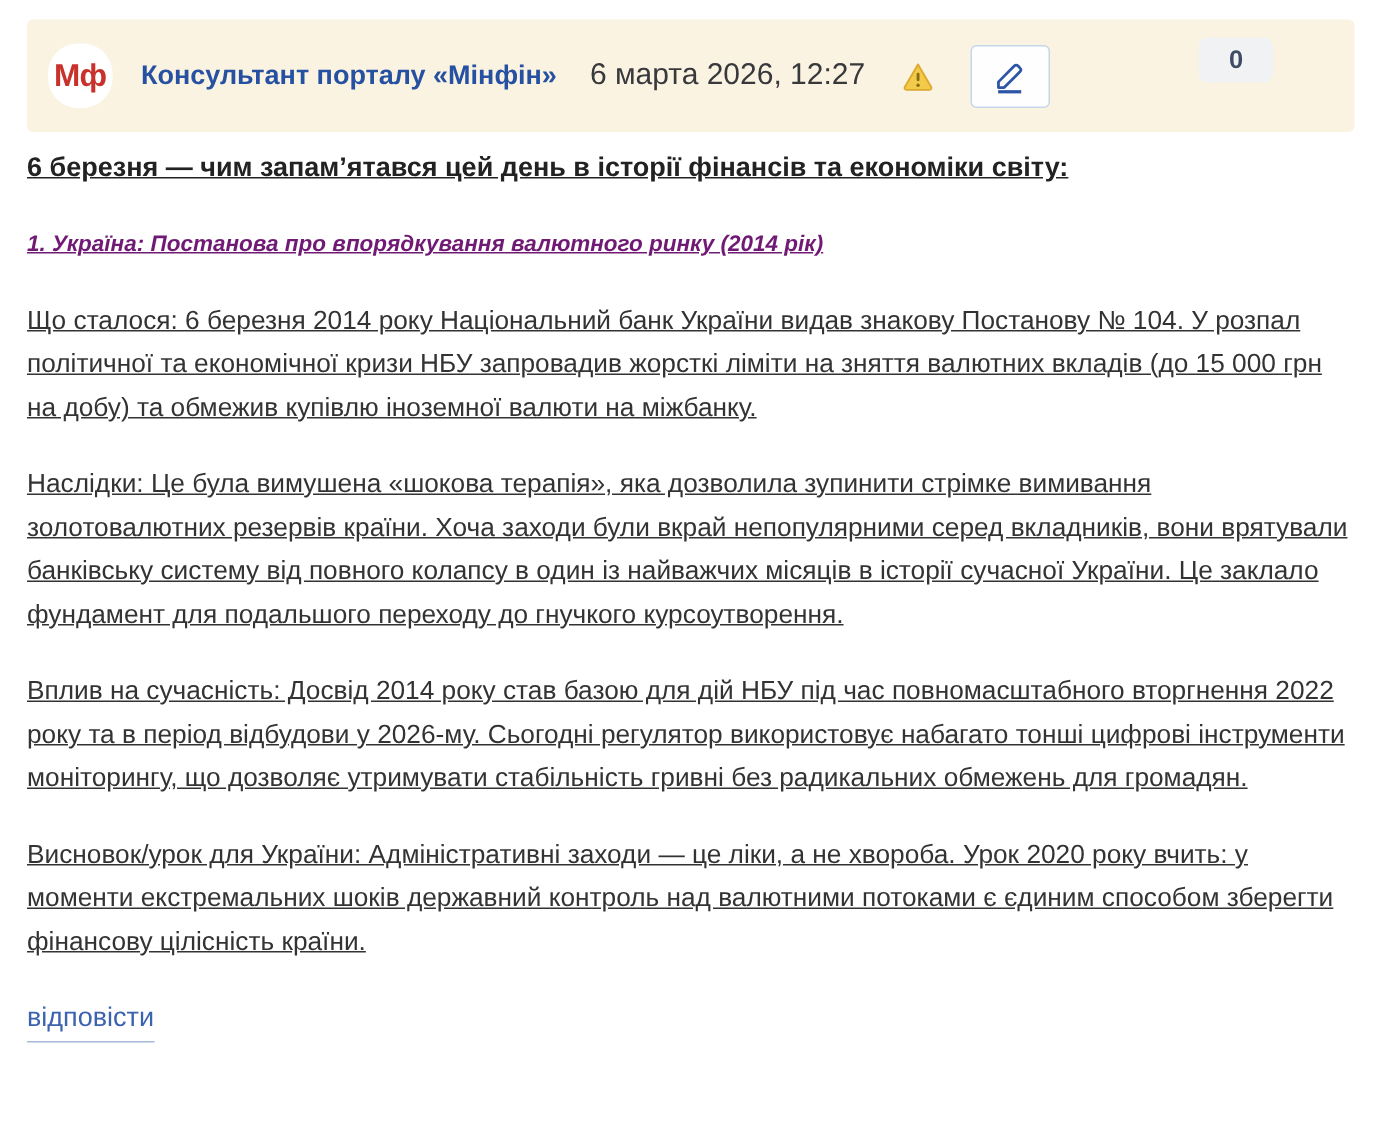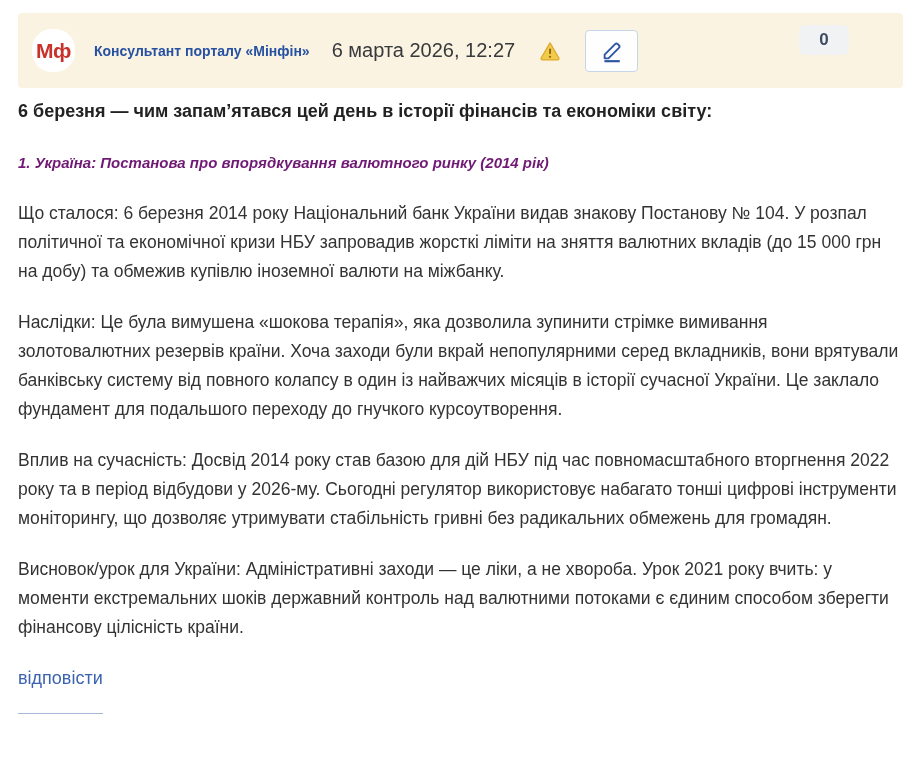--- a/index.html
+++ b/index.html
@@ -26,21 +26,21 @@
     border-radius: 20px;
     display: flex; align-items: center; justify-content: center;
     font-weight: bold; font-size: 21px; color: #C8322B;
     letter-spacing: -0.5px;
     flex: 0 0 auto;
     cursor: pointer;
   }
   .author {
     margin-left: 19px;
     font-weight: bold;
-    font-size: 14px;
+    font-size: 18px;
     color: #2651A3;
     text-decoration: none;
     white-space: nowrap;
     cursor: pointer;
   }
   .date {
     margin-left: 22px;
     font-size: 20px;
     color: #38393D;
     white-space: nowrap;
@@ -76,21 +76,21 @@
     cursor: pointer;
   }
 
   
   .content {
     margin-top: 9px;
     font-size: 17.5px;
     line-height: 29px;
     max-width: 885px;
   }
-  .content p { margin: 0 0 22px 0; }
+  .content p { margin: 0 0 22px 0; text-decoration: underline; }
   .post-heading {
     font-weight: bold;
     font-size: 18px;
     color: #222222;
     margin: 0 0 23px 0;
   }
   .post-subheading {
     font-weight: bold;
     font-style: italic;
     font-size: 15px;
@@ -104,21 +104,21 @@
     align-items: center;
     gap: 7px;
   }
   .emoji-hand { display: inline-flex; transform: translateY(2px); }
   .reply {
     display: inline-block;
     color: #3B63AF;
     font-size: 18px;
     text-decoration: none;
     border-bottom: 1px solid rgba(59, 99, 175, 0.45);
-    padding-bottom: 20px;
+    padding-bottom: 1px;
     cursor: pointer;
   }
 </style>
 </head>
 <body>
 
 <div class="wrap">
 
   <div class="header">
     <div class="logo">
@@ -148,19 +148,19 @@
   </div>
 
   <div class="content">
     <p class="post-heading">6 березня — чим запам’ятався цей день в історії фінансів та економіки світу:</p>
 
     <p class="post-subheading">1. Україна: Постанова про впорядкування валютного ринку (2014 рік)</p>
 
     <p>Що сталося: 6 березня 2014 року Національний банк України видав знакову Постанову № 104. У розпал політичної та економічної кризи НБУ запровадив жорсткі ліміти на зняття валютних вкладів (до 15 000 грн на добу) та обмежив купівлю іноземної валюти на міжбанку.</p>
     <p>Наслідки: Це була вимушена «шокова терапія», яка дозволила зупинити стрімке вимивання золотовалютних резервів країни. Хоча заходи були вкрай непопулярними серед вкладників, вони врятували банківську систему від повного колапсу в один із найважчих місяців в історії сучасної України. Це заклало фундамент для подальшого переходу до гнучкого курсоутворення.</p>
     <p>Вплив на сучасність: Досвід 2014 року став базою для дій НБУ під час повномасштабного вторгнення 2022 року та в період відбудови у 2026-му. Сьогодні регулятор використовує набагато тонші цифрові інструменти моніторингу, що дозволяє утримувати стабільність гривні без радикальних обмежень для громадян.</p>
-    <p>Висновок/урок для України: Адміністративні заходи — це ліки, а не хвороба. Урок 2021 року вчить: у моменти екстремальних шоків державний контроль над валютними потоками є єдиним способом зберегти фінансову цілісність країни.</p>
+    <p>Висновок/урок для України: Адміністративні заходи — це ліки, а не хвороба. Урок 2020 року вчить: у моменти екстремальних шоків державний контроль над валютними потоками є єдиним способом зберегти фінансову цілісність країни.</p>
 
 
     <a class="reply">відповісти</a>
   </div>
 
 </div>
 
 </body></html>

